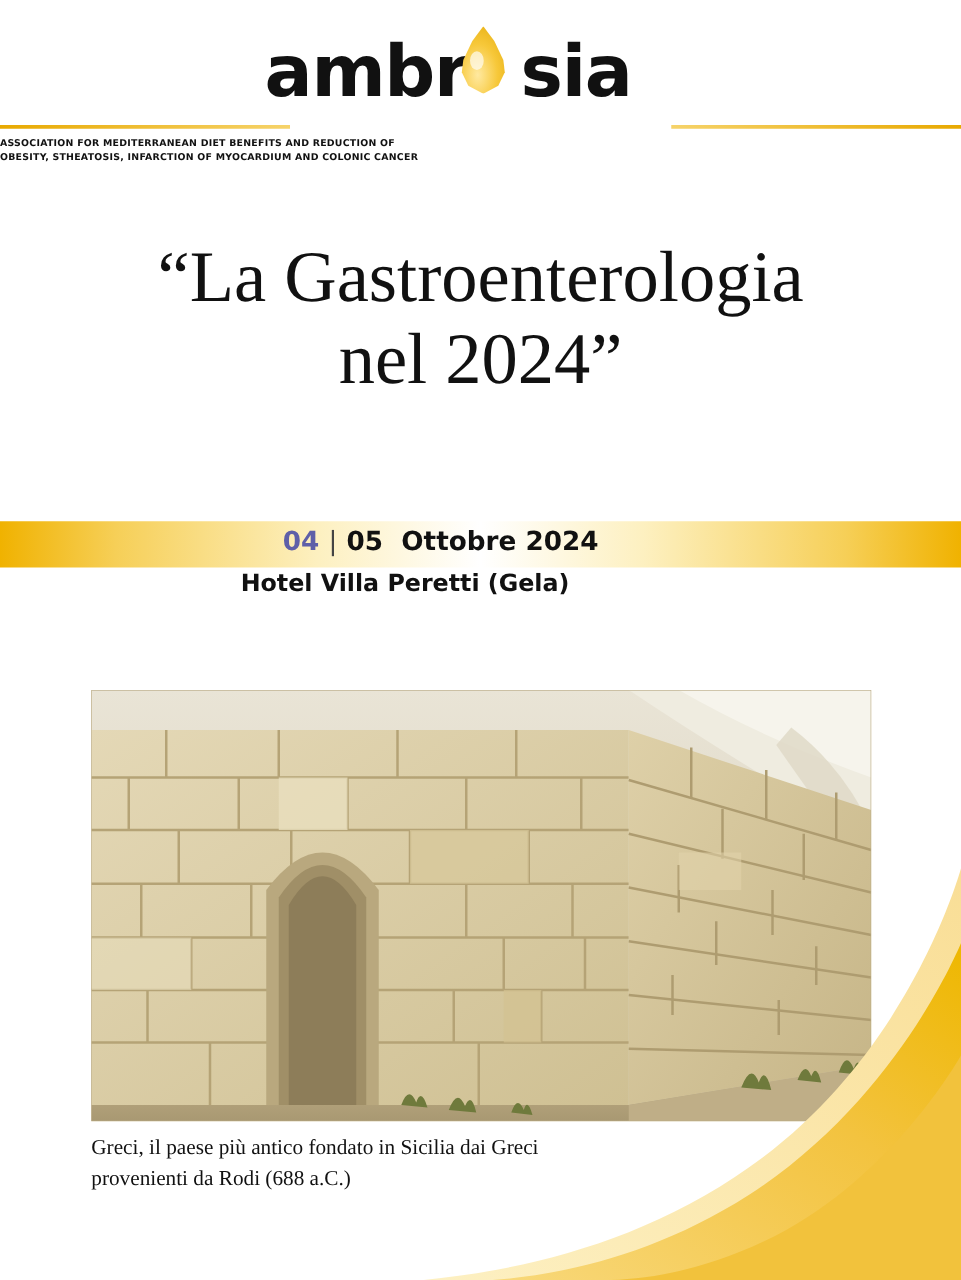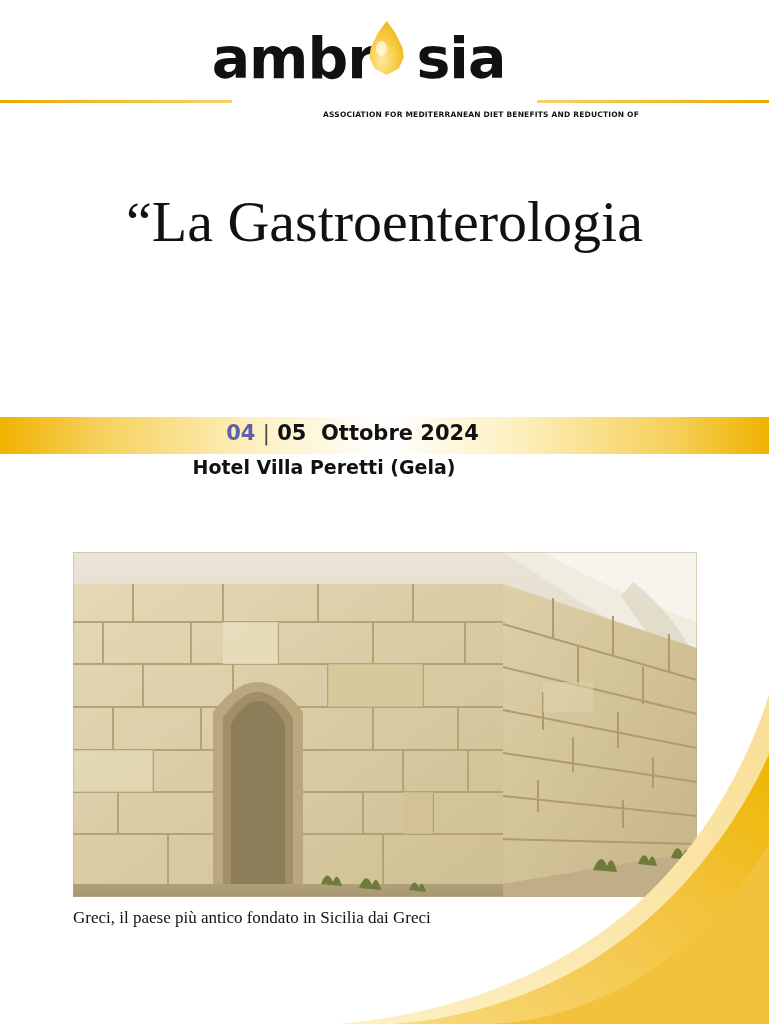--- a/index.html
+++ b/index.html
@@ -68,21 +68,21 @@
     background: linear-gradient(to right, #f0b400, #f7d66a);
   }
   .rule-left  { left: 0;   width: 232px; background: linear-gradient(to right, #e8a900, #f6d36a); }
   .rule-right { right: 0;  width: 232px; background: linear-gradient(to left,  #e8a900, #f6d36a); }
 
   .assoc-line {
     position: absolute;
     top: 110px;
     left: 0;
     width: 639px;
-    text-align: right;
+    text-align: left;
     font-family: "DejaVu Sans", sans-serif;
     font-size: 7.5px;
     font-weight: bold;
     letter-spacing: 0.2px;
     line-height: 1.45;
     color: #111;
   }
 
   
   .title {
@@ -174,24 +174,26 @@
     <span>ambr</span><span class="drop-slot"></span><span>sia</span>
     <span class="logo-drop"></span>
   </div>
 </div>
 
 <div class="rule-left"></div>
 <div class="rule-right"></div>
 
 <div class="assoc-line">
   <div>ASSOCIATION FOR MEDITERRANEAN DIET BENEFITS AND REDUCTION OF</div>
+  <div>OBESITY, STHEATOSIS, INFARCTION OF MYOCARDIUM AND COLONIC CANCER</div>
 </div>
 
 <div class="title">
   <div>“La Gastroenterologia</div>
+  <div>nel 2024”</div>
 </div>
 
 <div class="date-band"></div>
 <div class="date-text">
   <span class="day-first">04</span>
   <span class="sep">|</span>
   <span>05</span>
   &nbsp;<span>Ottobre 2024</span>
 </div>
 <div class="venue">Hotel Villa Peretti (Gela)</div>
@@ -310,20 +312,21 @@
       <path d="M565 312 q6 -16 11 -3 q4 -11 8 5 z"></path>
       <path d="M598 306 q6 -18 12 -3 q4 -12 8 5 z"></path>
     </g>
 
     <rect x="0" y="0" width="624" height="345" fill="none" stroke="#b9ab87" stroke-width="1"></rect>
   </svg>
 </div>
 
 <div class="caption">
   <div>Greci, il paese più antico fondato in Sicilia dai Greci</div>
+  <div>provenienti da  Rodi (688 a.C.)</div>
 </div>
 
 <svg class="swoosh" viewBox="0 0 470 330">
   <defs>
     <linearGradient id="sw1" x1="0" y1="1" x2="1" y2="0">
       <stop offset="0%" stop-color="#f8d87a"></stop>
       <stop offset="60%" stop-color="#f3c33f"></stop>
       <stop offset="100%" stop-color="#eeb700"></stop>
     </linearGradient>
     <linearGradient id="sw2" x1="0" y1="1" x2="1" y2="0">

